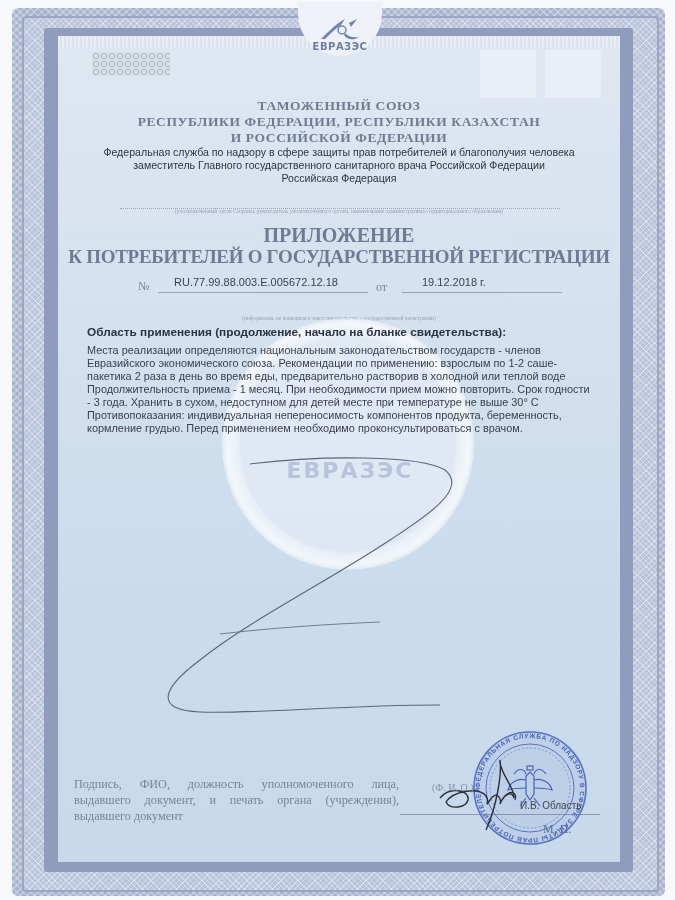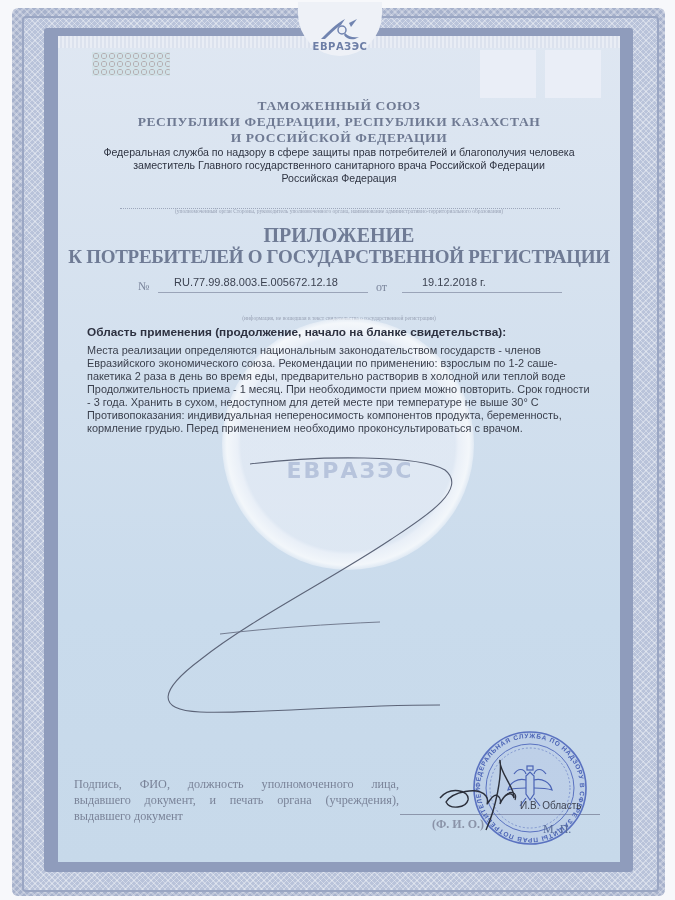--- a/index.html
+++ b/index.html
@@ -122,22 +122,22 @@
     position: absolute; left: 250px; top: 458px; width: 200px; text-align: center;
     font-family: "DejaVu Sans", sans-serif; font-weight: bold; font-size: 22px;
     color: rgba(150,165,200,0.55); letter-spacing: 2px;
   }
   .footer-note {
     position: absolute; left: 74px; top: 776px; width: 325px;
     font-family: "Liberation Serif", serif; font-size: 12.2px; line-height: 16px;
     color: #7a8398; text-align: justify;
   }
   .fio-caption {
-    position: absolute; left: 432px; top: 817px;
-    font-family: "Liberation Serif", serif; font-size: 12px; color: #8a93a8; font-weight: bold;
+    position: absolute; left: 432px; top: 782px;
+    font-family: "Liberation Serif", serif; font-size: 10px; color: #8a93a8;
   }
   .signer {
     position: absolute; left: 520px; top: 800px;
     font-size: 10px; color: #3f4452;
   }
   .mp-label {
     position: absolute; left: 543px; top: 822px;
     font-family: "Liberation Serif", serif; font-size: 12px; color: #5a6d9a;
   }
   .sig-line {

